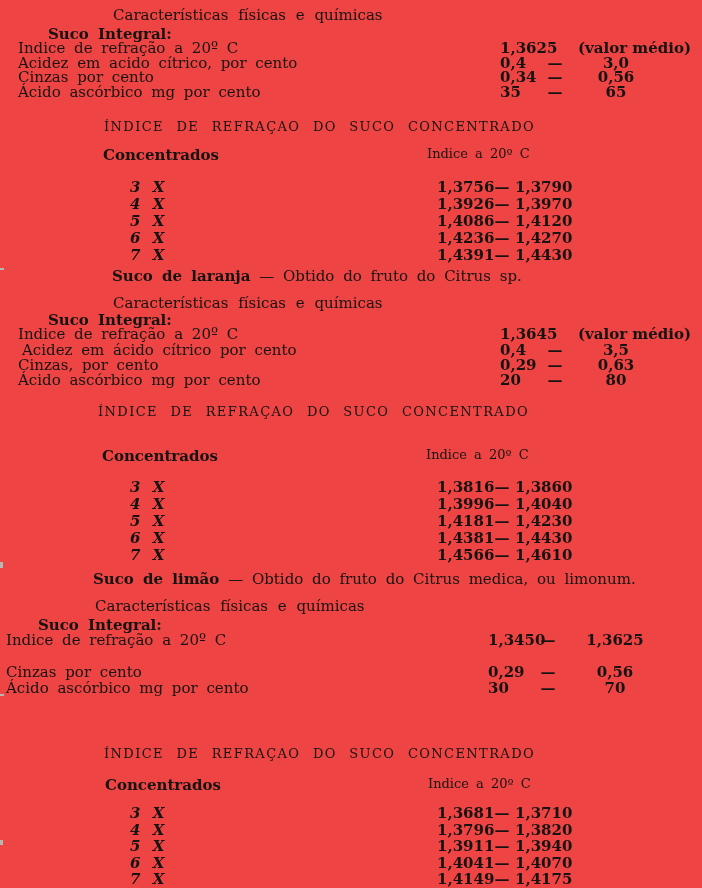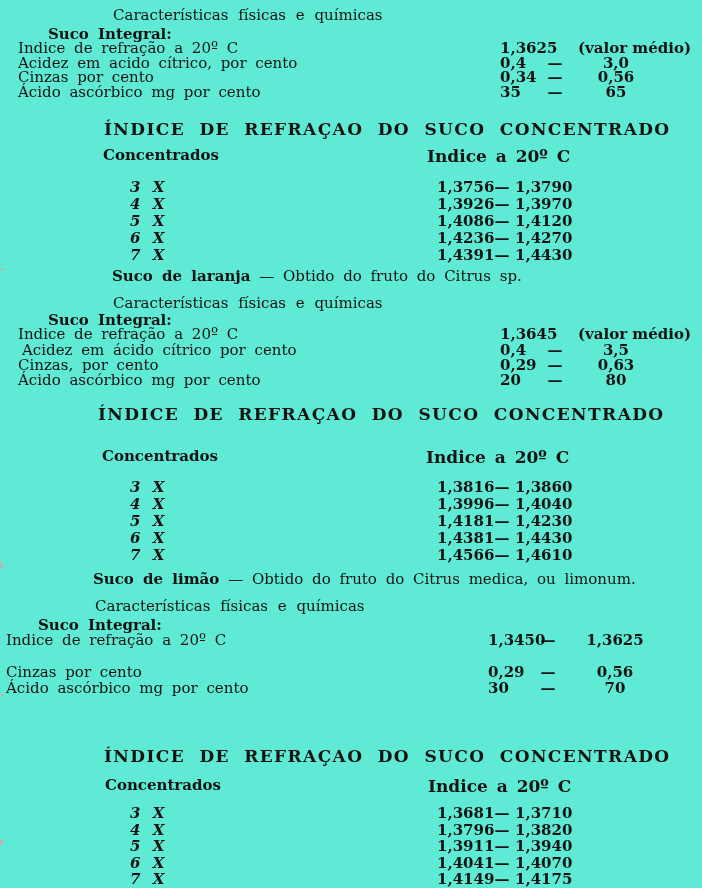--- a/index.html
+++ b/index.html
@@ -1,20 +1,20 @@
 <!DOCTYPE html>
 <html lang="pt"><head>
 <meta charset="utf-8">
 <style>
   * { margin:0; padding:0; box-sizing:border-box; }
   html,body { background:#e9e9e7; }
   body { font-family:"DejaVu Serif","Liberation Serif",serif; }
   .page {
     position:relative; width:702px; height:888px; margin:0 auto;
-    background:#5eead4; color:#161412; overflow:hidden;
+    background:#ef4444; color:#161412; overflow:hidden;
   }
   .abs { position:absolute; white-space:nowrap; }
 
   
   .sec-heading { font-size:15px; word-spacing:5px; }
   .sec-sub { font-size:15px; font-weight:bold; word-spacing:4px; }
   .char-row { position:absolute; left:0; width:702px; height:16px; font-size:15px; line-height:16px; }
   .char-row .lbl { position:absolute; word-spacing:4px; white-space:nowrap; }
   .char-row .v1 { position:absolute; left:500px; width:52px; font-weight:bold; }
   .char-row .dash { position:absolute; left:543px; width:24px; text-align:center; font-weight:bold; }
@@ -23,23 +23,23 @@
   .sec3 .lbl { left:6px; }
   .sec3 .v1 { left:488px; }
   .sec3 .dash { left:536px; }
   .sec3 .v2 { left:583px; width:64px; }
 
   
   .juice-line { font-size:15px; word-spacing:4px; }
   .juice-line .lead { font-weight:bold; }
 
   
-  .t-title { font-size:17px; font-weight:bold; letter-spacing:1.4px; word-spacing:7px; white-space:nowrap; }
+  .t-title { font-size:13px; font-weight:normal; letter-spacing:1.4px; word-spacing:7px; white-space:nowrap; }
   .t-col1 { font-size:15px; font-weight:bold; }
-  .t-col2 { font-size:17px; font-weight:bold; word-spacing:3px; }
+  .t-col2 { font-size:13px; font-weight:normal; word-spacing:3px; }
   .t-row { position:absolute; left:0; width:702px; height:17px; font-size:15px; line-height:17px; font-weight:bold; }
   .t-row .tl { position:absolute; left:130px; word-spacing:7px;font-style:italic; }
   .t-row .tv1 { position:absolute; left:437px; }
   .t-row .tdash { position:absolute; left:492px; width:20px; text-align:center; }
   .t-row .tv2 { position:absolute; left:515px;text-align:right; }
 
   
   .speck { position:absolute; background:#b9b7b2; }
 </style>
 </head>

